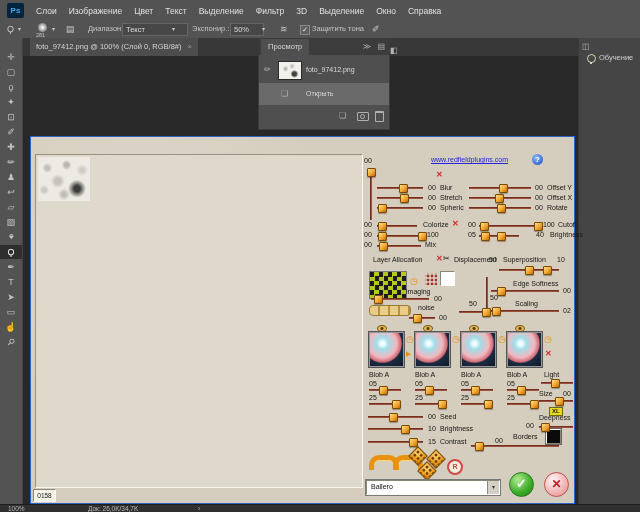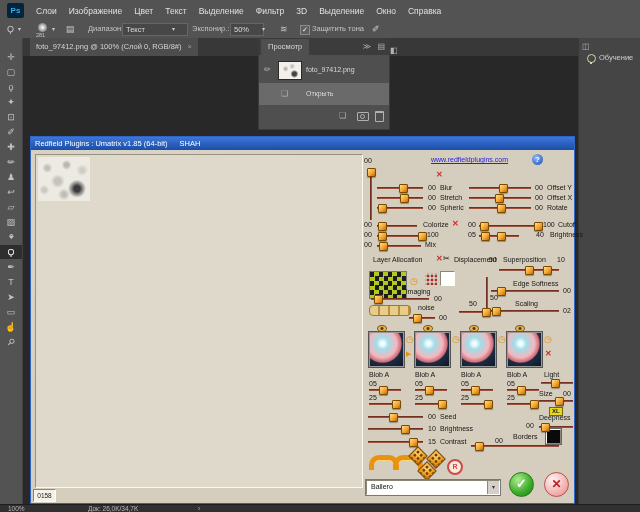--- a/index.html
+++ b/index.html
@@ -187,24 +187,20 @@
   <span class="abs pico" style="left:390px;top:44px">◧</span>
 
 
   <div class="abs" style="left:578px;top:38px;width:62px;height:466px;background:#454545;border-left:1px solid #383838">
     <span class="abs pico" style="left:3px;top:2px">◫</span>
     <div class="bulb" style="left:8px;top:16px"></div>
     <span class="abs" style="left:20px;top:15px;color:#cfcfcf;font-size:7.5px">Обучение</span>
   </div>
 
   <div class="abs plug">
-    <div class="ptitle">
-      <span style="padding-left:4px">Redfield Plugins : Umatrix v1.85 (64-bit)</span>
-      <span style="padding-left:12px">SHAH</span>
-    </div>
 
     <div class="prev">
       <div class="tex"></div>
     </div>
     <div class="timerbox" style="left:2px;top:352px">0158</div>
 
     <span class="val" style="left:333px;top:20px">00</span>
     <div class="vtr" style="left:339px;top:33px;height:50px"></div>
     <div class="h" style="left:336px;top:31px"></div>
     <a class="link" style="left:400px;top:19px">www.redfieldplugins.com</a>

